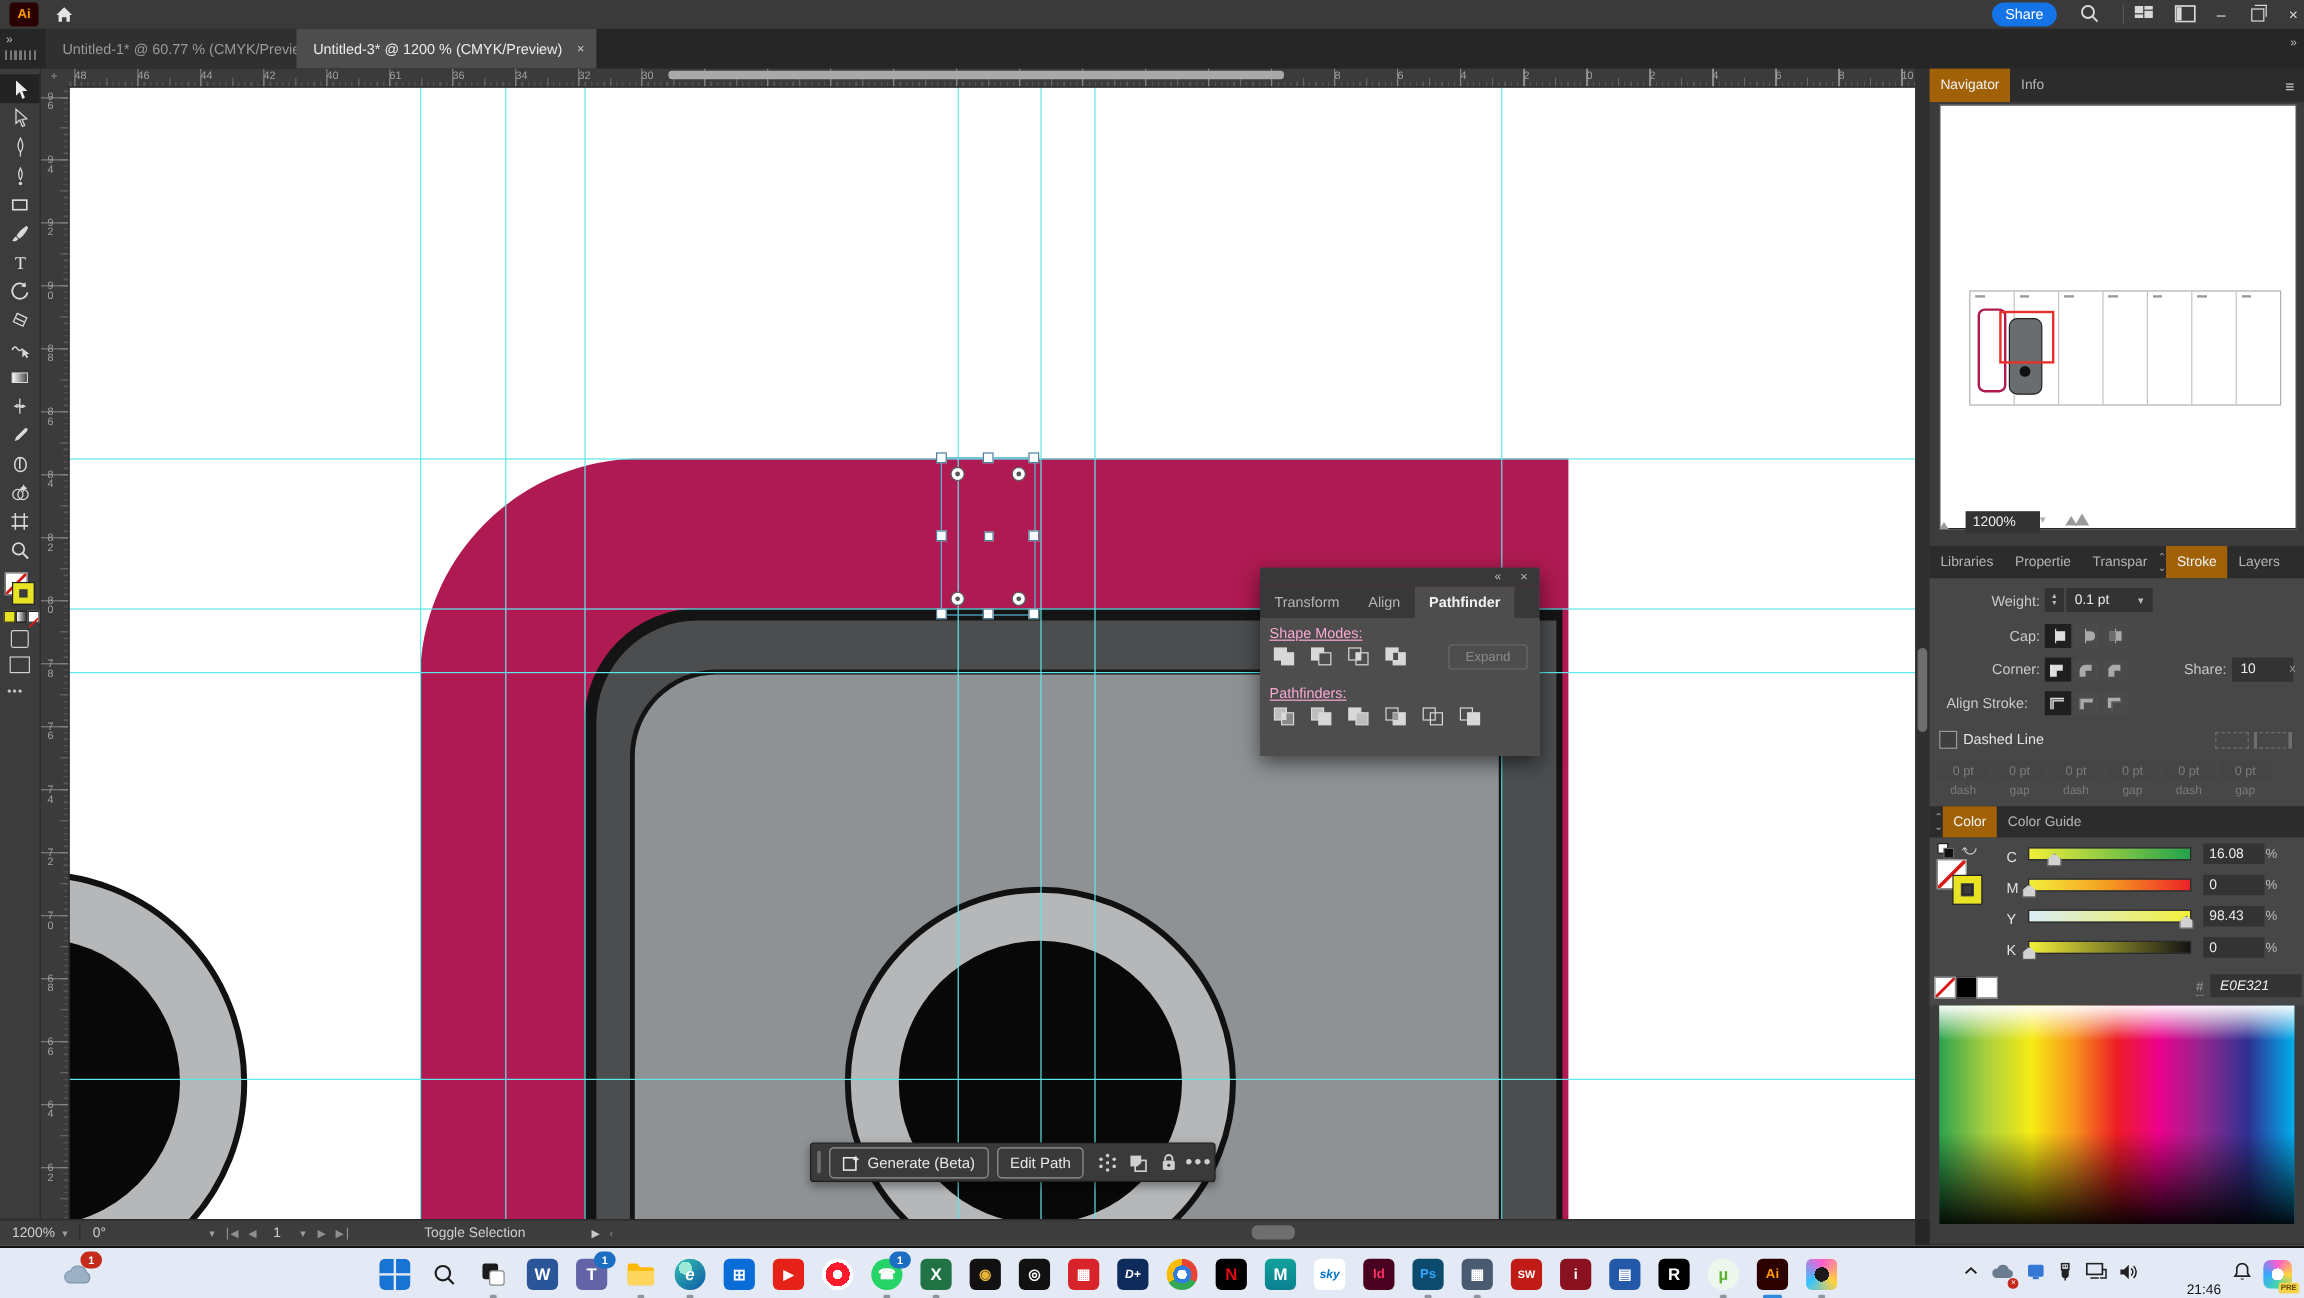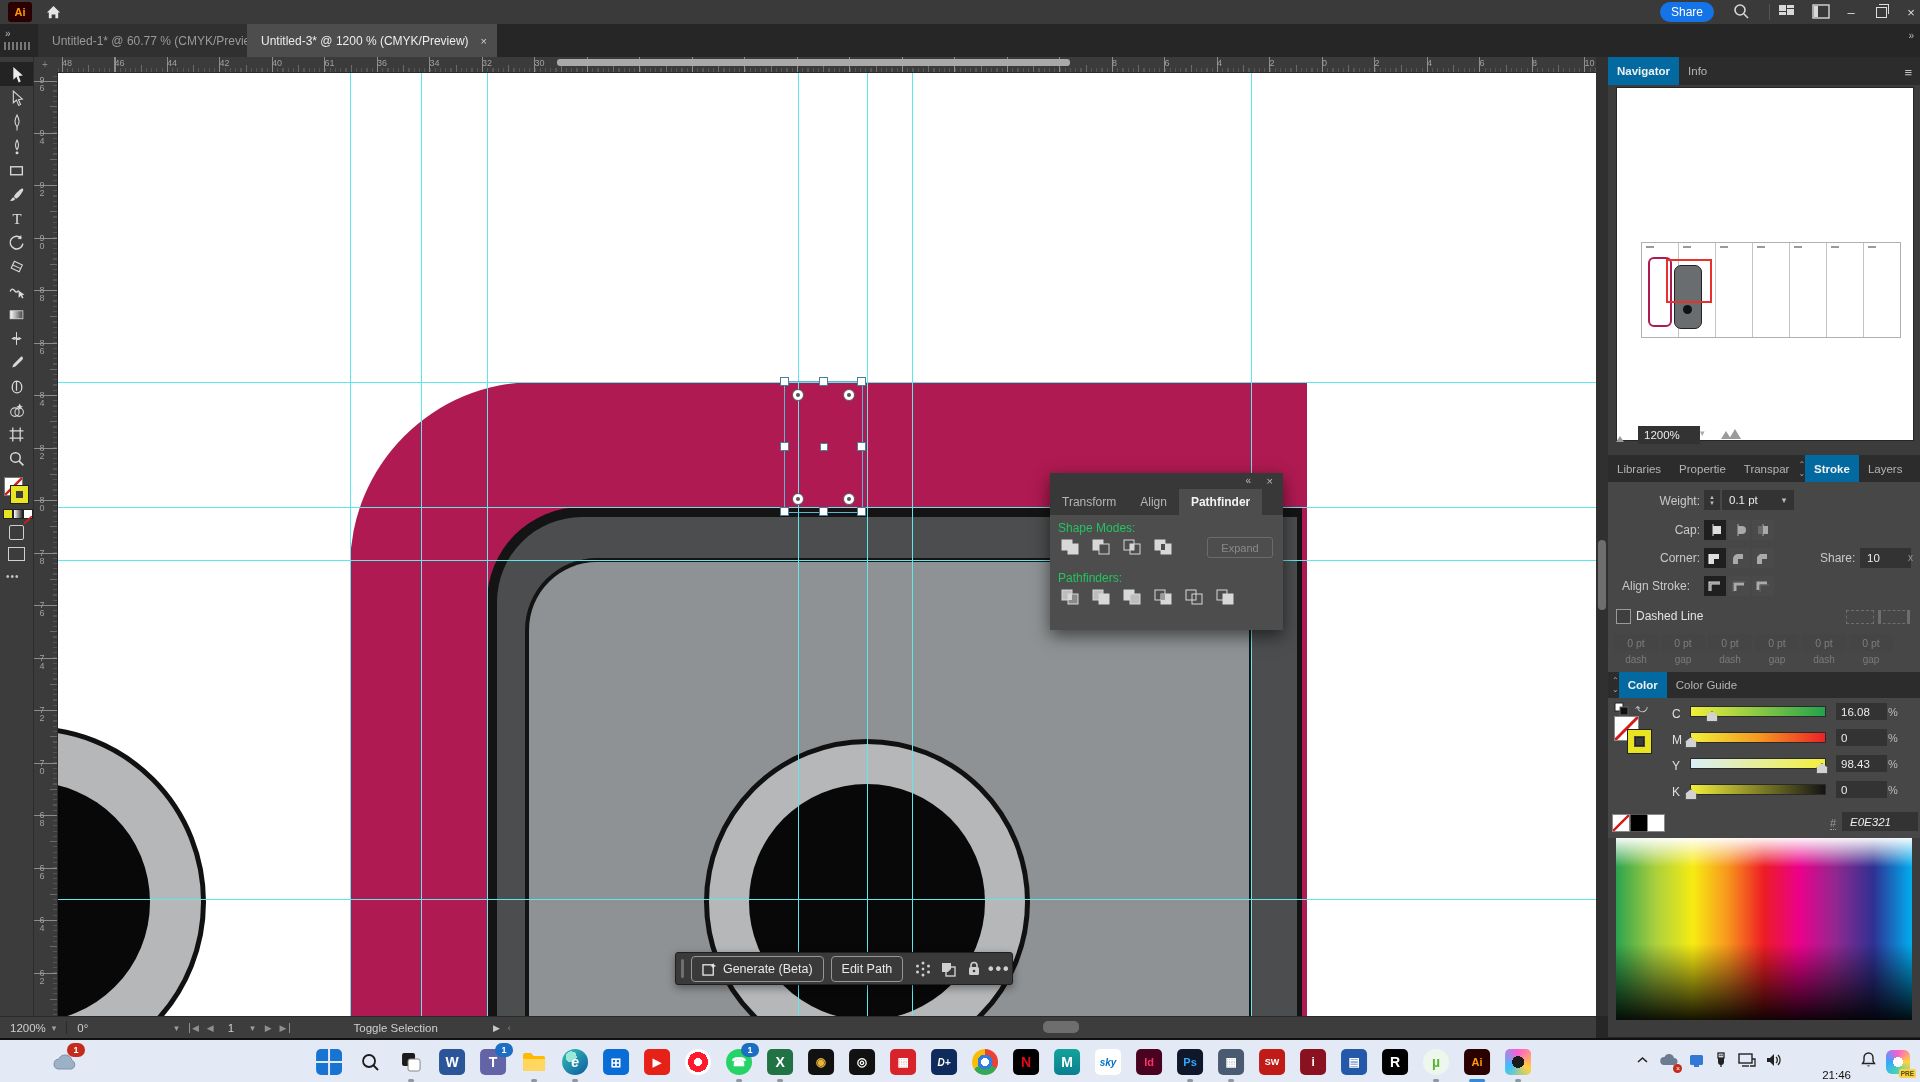--- a/index.html
+++ b/index.html
@@ -60,21 +60,21 @@
   .handle{position:absolute;width:7px;height:7px;background:#fff;border:1px solid #4a7e99;z-index:36;}
   .cwidget{position:absolute;width:10px;height:10px;border-radius:50%;background:#fff;border:1px solid #5b5b5b;z-index:36;}
   .cwidget:after{content:"";position:absolute;left:3px;top:3px;width:4px;height:4px;border-radius:50%;background:#555;}
   
   #pf-panel{left:1050px;top:473px;width:233px;height:157px;z-index:45;box-shadow:0 6px 16px rgba(0,0,0,.55);}
   #pf-head{left:0;top:0;width:233px;height:16px;background:#383838;color:#bbb;}
   #pf-tabs{left:0;top:16px;width:233px;height:26px;background:#383838;display:flex;align-items:flex-end;}
   .pf-tab{height:26px;display:flex;align-items:center;padding:0 12px;font-size:12px;color:#b5b5b5;}
   .pf-tab.active{background:#4d4d4d;color:#f2f2f2;font-weight:bold;}
   #pf-body{left:0;top:42px;width:233px;height:115px;background:#4d4d4d;}
-  .pf-label{position:absolute;left:8px;font-size:12px;color:#22c55e;}
+  .pf-label{position:absolute;left:8px;font-size:12px;color:#f9a8d4;text-decoration:underline;}
   .pf-btn{position:absolute;width:24px;height:20px;display:flex;align-items:center;justify-content:center;}
   #pf-expand{position:absolute;right:10px;top:22px;width:64px;height:19px;border:1px solid #6b6b6b;border-radius:3px;
      color:#8a8a8a;font-size:11px;display:flex;align-items:center;justify-content:center;}
   
   #ctx-bar{left:675px;top:952px;width:336px;height:31px;background:#3a3a3a;border:1px solid #1f1f1f;border-radius:3px;
      z-index:44;display:flex;align-items:center;box-shadow:0 3px 8px rgba(0,0,0,.4);}
   #ctx-handle{width:3px;height:19px;background:#6f6f6f;border-radius:2px;margin:0 7px 0 5px;}
   .ctx-btn{height:24px;border:1px solid #979797;border-radius:4px;color:#e8e8e8;font-size:12.5px;
      display:flex;align-items:center;padding:0 10px;margin-right:7px;white-space:nowrap;}
   .ctx-ic{width:26px;height:24px;display:flex;align-items:center;justify-content:center;color:#cfcfcf;}
@@ -84,21 +84,21 @@
   #statusbar{left:0;top:1016px;width:1596px;height:21px;background:#3d3d3d;border-top:1px solid #2a2a2a;z-index:46;
      display:flex;align-items:center;color:#cfcfcf;font-size:11.5px;}
   .sb-chev{color:#9e9e9e;font-size:9px;margin:0 6px;}
   .sb-sep{width:1px;height:13px;background:#2a2a2a;margin:0 4px;}
   .sb-arrow{color:#8f8f8f;font-size:9px;margin:0 4px;}
   #hthumb{position:absolute;left:1043px;top:4px;width:36px;height:12px;background:#6e6e6e;border-radius:5px;}
   
   #rightcol{left:1608px;top:57px;width:312px;height:980px;background:#3c3c3c;z-index:50;}
   .ptab-strip{position:absolute;left:0;width:312px;background:#2c2c2c;display:flex;align-items:flex-end;}
   .ptab{height:100%;display:flex;align-items:center;padding:0 9px;font-size:11.5px;color:#b5b5b5;white-space:nowrap;}
-  .ptab.active{background:#0369a1;color:#f0f0f0;font-weight:bold;text-align:right;}
+  .ptab.active{background:#a16207;color:#f0f0f0;font-weight:normal;text-align:right;}
   .hamb{position:absolute;right:8px;color:#c5c5c5;font-size:13px;}
   .panel-label{position:absolute;font-size:12px;color:#c9c9c9;}
   .field{position:absolute;background:#333;color:#ececec;font-size:11.5px;display:flex;align-items:center;}
   .iconbtn{position:absolute;width:22px;height:20px;background:#4a4a4a;display:flex;align-items:center;justify-content:center;}
   .iconbtn.active{background:#1f1f1f;}
   .slider-letter{position:absolute;font-size:12px;color:#e0e0e0;}
   .slider-track{position:absolute;width:134px;height:9px;border:1px solid #2a2a2a;}
   .slider-handle{position:absolute;width:10px;height:9px;background:#d2d2d2;border:1px solid #555;
      clip-path:polygon(50% 0,100% 45%,100% 100%,0 100%,0 45%);}
   .dash-box{position:absolute;width:44px;height:17px;background:#454545;color:#7d7d7d;font-size:10.5px;
@@ -786,21 +786,21 @@
         <div class="tb-ic" style="background: rgb(33, 115, 70); color: rgb(255, 255, 255);">X<div class="open-dot"></div></div>
         <div class="tb-ic" style="background: rgb(17, 17, 17); color: rgb(232, 180, 58); font-size: 12px;">◉</div>
         <div class="tb-ic" style="background: rgb(17, 17, 17); color: rgb(255, 255, 255); font-size: 12px;">◎</div>
         <div class="tb-ic" style="background: rgb(216, 35, 42); color: rgb(255, 255, 255); font-size: 12px;">▦</div>
         <div class="tb-ic" style="background: rgb(15, 43, 91); color: rgb(255, 255, 255); font-size: 10px; font-style: italic;">D+</div>
         <div class="tb-ic" style="background: radial-gradient(circle, rgb(255, 255, 255) 0px, rgb(255, 255, 255) 4px, rgb(47, 125, 225) 4px, rgb(47, 125, 225) 7.5px, transparent 7.5px), conic-gradient(rgb(234, 67, 53) 0deg, rgb(234, 67, 53) 33%, rgb(52, 168, 83) 0deg, rgb(52, 168, 83) 66%, rgb(251, 188, 5) 0deg, rgb(251, 188, 5) 100%); border-radius: 50%; color: rgb(255, 255, 255);"></div>
         <div class="tb-ic" style="background: rgb(0, 0, 0); color: rgb(229, 9, 20);">N</div>
         <div class="tb-ic" style="background: linear-gradient(rgb(18, 163, 154), rgb(11, 127, 146)); color: rgb(255, 255, 255);">M</div>
         <div class="tb-ic" style="background: rgb(255, 255, 255); color: rgb(0, 114, 201); font-size: 10px; font-style: italic;">sky</div>
         <div class="tb-ic" style="background: rgb(73, 2, 31); color: rgb(255, 51, 102); font-size: 11px;">Id</div>
-        <div class="tb-ic" style="background: #0f172a; color: rgb(49, 168, 255); font-size: 11px;">Ps<div class="open-dot"></div></div>
+        <div class="tb-ic" style="background: #0c4a6e; color: rgb(49, 168, 255); font-size: 11px;">Ps<div class="open-dot"></div></div>
         <div class="tb-ic" style="background: rgb(74, 90, 112); color: rgb(255, 255, 255); font-size: 12px;">▦<div class="open-dot"></div></div>
         <div class="tb-ic" style="background: rgb(193, 27, 23); color: rgb(255, 255, 255); font-size: 9px;">SW</div>
         <div class="tb-ic" style="background: rgb(138, 18, 32); color: rgb(255, 255, 255); font-size: 12px;">i</div>
         <div class="tb-ic" style="background: rgb(36, 88, 168); color: rgb(255, 255, 255); font-size: 12px;">▤</div>
         <div class="tb-ic" style="background: rgb(0, 0, 0); color: rgb(255, 255, 255);">R</div>
         <div class="tb-ic" style="background: rgb(238, 247, 238); border-radius: 50%; color: rgb(91, 179, 49);">µ<div class="open-dot"></div></div>
         <div class="tb-ic" style="background: rgb(43, 0, 0); color: rgb(255, 154, 0); font-size: 11px;">Ai<div class="open-dot active"></div></div>
         <div class="tb-ic" style="background: radial-gradient(circle, rgb(26, 26, 26) 0px, rgb(26, 26, 26) 6px, transparent 6px), conic-gradient(rgb(255, 91, 209), rgb(255, 210, 62), rgb(52, 195, 255), rgb(255, 91, 209)); color: rgb(255, 255, 255);">
           <div class="open-dot"></div>
         </div>

